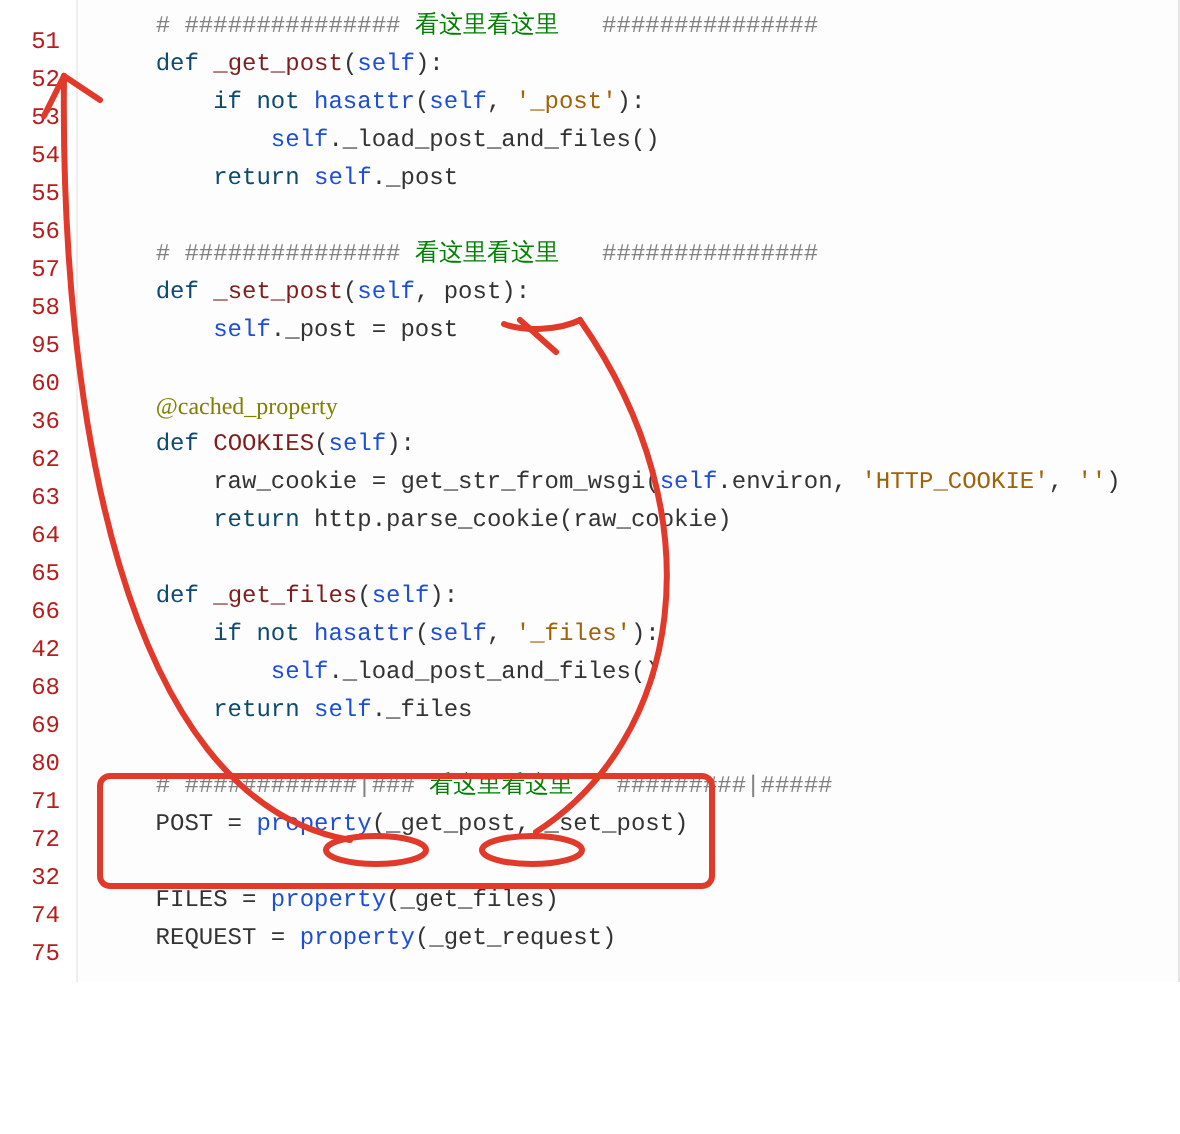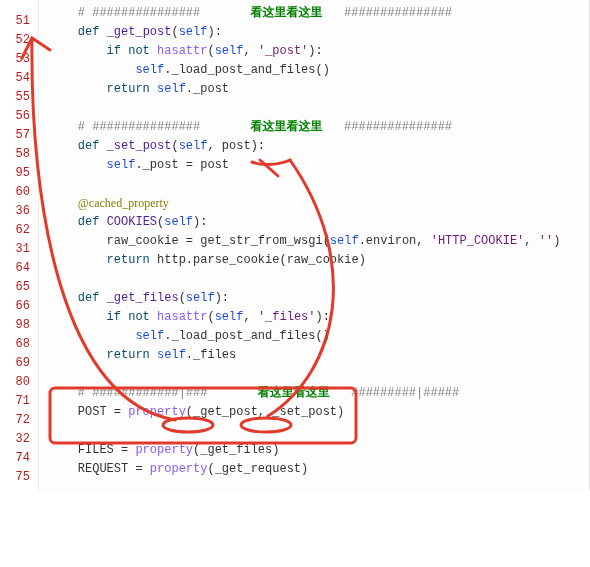--- a/index.html
+++ b/index.html
@@ -29,27 +29,27 @@
   }
   .gutter div { height: 19px; }
   .code {
     background: #fdfdfd;
     padding: 4px 0 4px 10px;
     white-space: pre;
     flex: 1 1 auto;
   }
   .code .line { height: 19px; }
   .kw   { color: #0c4a6e; }
-  .fn   { color: #4c1d95; margin-top: 40px; }
+  .fn   { color: #7f1d1d; margin-top: 40px; }
   .self { color: #1d4ed8; }
-  .bi   { color: #8b5cf6; }
-  .str  { color: #701a75; }
+  .bi   { color: #1d4ed8; }
+  .str  { color: #a16207; }
   .cm   { color: #808080; }
   .at   { color: #808000; font-family: Liberation Serif, serif; }
-  .hi   { color: #008000; font-weight: bold; margin-left: 43px; }
+  .hi   { color: #008000; font-weight: normal; }
   .n    { color: #333; }
 
   .anno {
     position: absolute;
     left: 0; top: 0;
     pointer-events: none;
   }
 </style>
 </head>
 <body>
@@ -61,25 +61,25 @@
       <div>53</div>
       <div>54</div>
       <div>55</div>
       <div>56</div>
       <div>57</div>
       <div>58</div>
       <div>95</div>
       <div>60</div>
       <div>36</div>
       <div>62</div>
-      <div>31</div>
+      <div>63</div>
       <div>64</div>
       <div>65</div>
       <div>66</div>
-      <div>98</div>
+      <div>42</div>
       <div>68</div>
       <div>69</div>
       <div>80</div>
       <div>71</div>
       <div>72</div>
       <div>32</div>
       <div>74</div>
       <div>75</div>
     </div>
   <div class="code" id="code"><div class="line"><span class="n">    </span><span class="cm"># ############### </span><span class="hi">看这里看这里</span><span class="cm">   ###############</span></div><div class="line"><span class="n">    </span><span class="kw">def </span><span class="fn">_get_post</span><span class="n">(</span><span class="self">self</span><span class="n">):</span></div><div class="line"><span class="n">        </span><span class="kw">if not </span><span class="bi">hasattr</span><span class="n">(</span><span class="self">self</span><span class="n">, </span><span class="str">'_post'</span><span class="n">):</span></div><div class="line"><span class="n">            </span><span class="self">self</span><span class="n">._load_post_and_files()</span></div><div class="line"><span class="n">        </span><span class="kw">return </span><span class="self">self</span><span class="n">._post</span></div><div class="line">&nbsp;</div><div class="line"><span class="n">    </span><span class="cm"># ############### </span><span class="hi">看这里看这里</span><span class="cm">   ###############</span></div><div class="line"><span class="n">    </span><span class="kw">def </span><span class="fn">_set_post</span><span class="n">(</span><span class="self">self</span><span class="n">, post):</span></div><div class="line"><span class="n">        </span><span class="self">self</span><span class="n">._post = post</span></div><div class="line">&nbsp;</div><div class="line"><span class="n">    </span><span class="at">@cached_property</span></div><div class="line"><span class="n">    </span><span class="kw">def </span><span class="fn">COOKIES</span><span class="n">(</span><span class="self">self</span><span class="n">):</span></div><div class="line"><span class="n">        raw_cookie = get_str_from_wsgi(</span><span class="self">self</span><span class="n">.environ, </span><span class="str">'HTTP_COOKIE'</span><span class="n">, </span><span class="str">''</span><span class="n">)</span></div><div class="line"><span class="n">        </span><span class="kw">return </span><span class="n">http.parse_cookie(raw_cookie)</span></div><div class="line">&nbsp;</div><div class="line"><span class="n">    </span><span class="kw">def </span><span class="fn">_get_files</span><span class="n">(</span><span class="self">self</span><span class="n">):</span></div><div class="line"><span class="n">        </span><span class="kw">if not </span><span class="bi">hasattr</span><span class="n">(</span><span class="self">self</span><span class="n">, </span><span class="str">'_files'</span><span class="n">):</span></div><div class="line"><span class="n">            </span><span class="self">self</span><span class="n">._load_post_and_files()</span></div><div class="line"><span class="n">        </span><span class="kw">return </span><span class="self">self</span><span class="n">._files</span></div><div class="line">&nbsp;</div><div class="line"><span class="n">    </span><span class="cm"># ############|### </span><span class="hi">看这里看这里</span><span class="cm">   #########|#####</span></div><div class="line"><span class="n">    POST = </span><span class="bi">property</span><span class="n">(_get_post, _set_post)</span></div><div class="line">&nbsp;</div><div class="line"><span class="n">    FILES = </span><span class="bi">property</span><span class="n">(_get_files)</span></div><div class="line"><span class="n">    REQUEST = </span><span class="bi">property</span><span class="n">(_get_request)</span></div></div>

